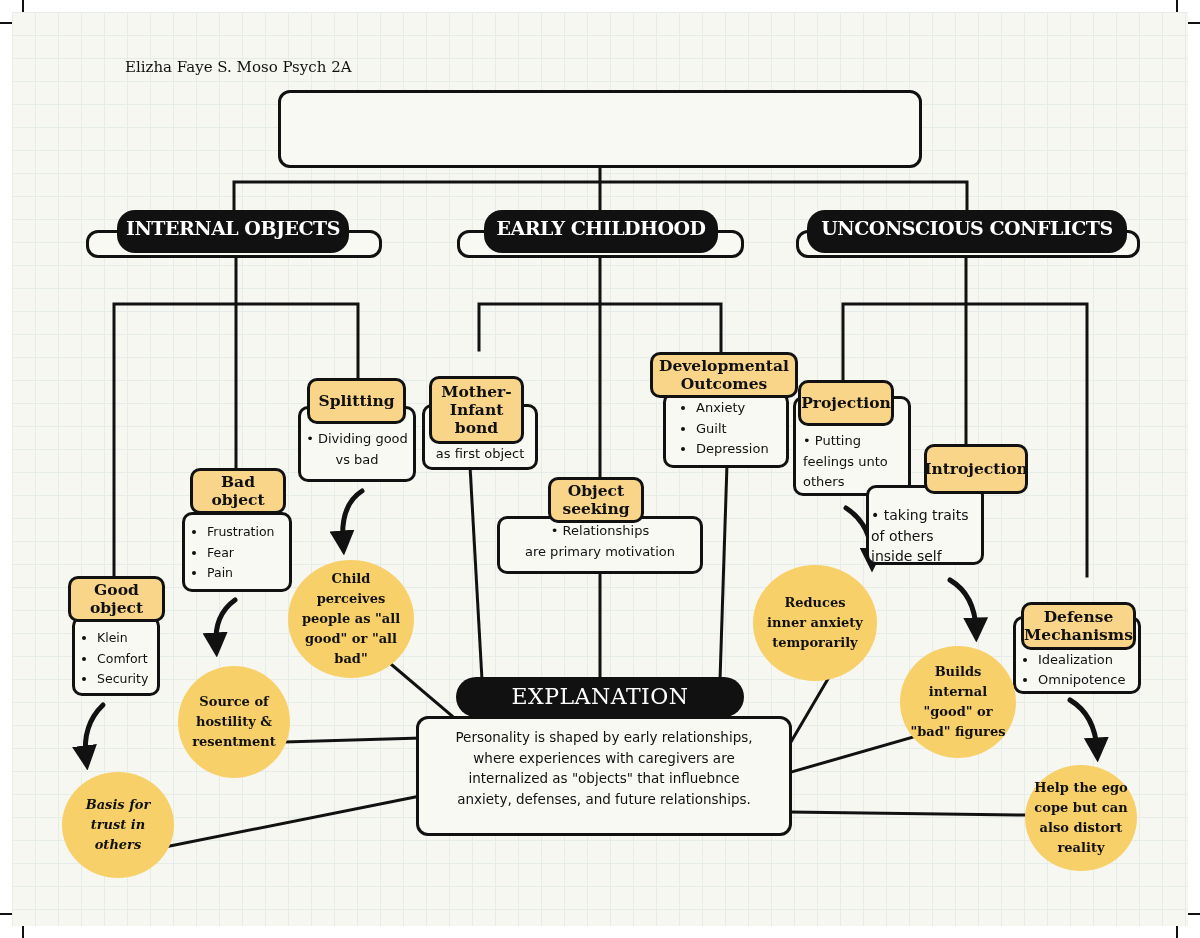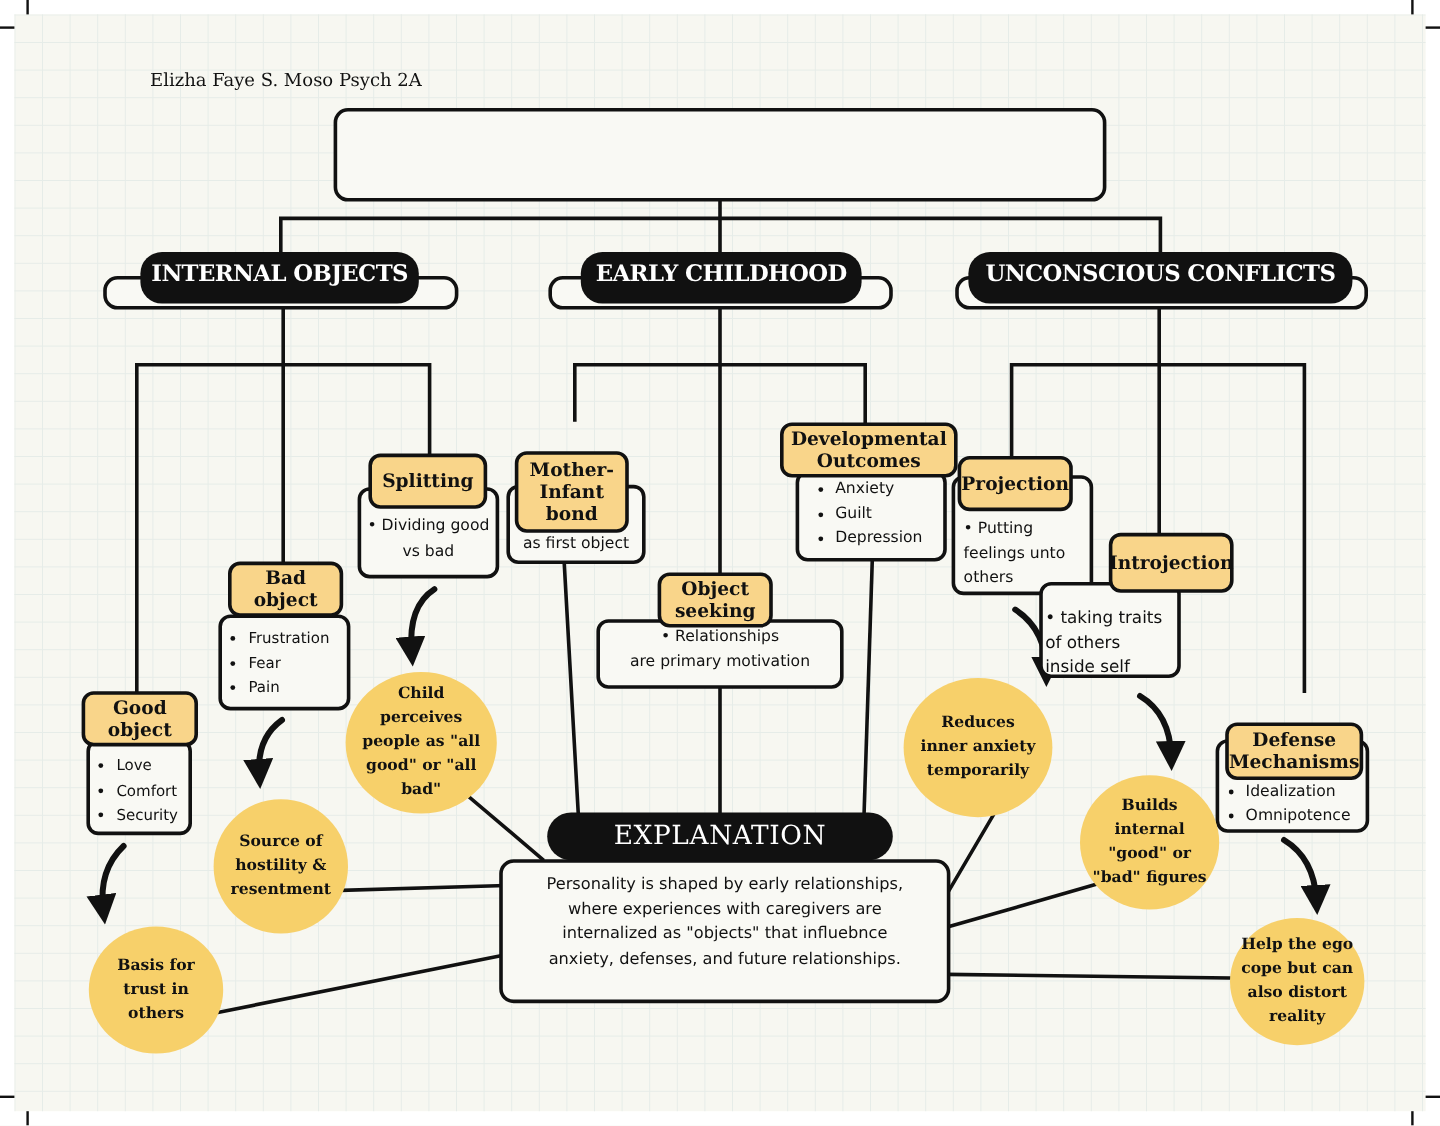--- a/index.html
+++ b/index.html
@@ -84,21 +84,21 @@
 <div class="abs cat-pill" style="left:117px;top:210px;width:232px;">INTERNAL OBJECTS</div>
 
 <div class="abs cat-under" style="left:457px;top:230px;width:287px;"></div>
 <div class="abs cat-pill" style="left:484px;top:210px;width:234px;">EARLY CHILDHOOD</div>
 
 <div class="abs cat-under" style="left:796px;top:230px;width:344px;"></div>
 <div class="abs cat-pill" style="left:807px;top:210px;width:320px;">UNCONSCIOUS CONFLICTS</div>
 
 <div class="abs wbox" style="left:72px;top:616px;width:88px;height:80px;padding-top:9px;font-size:12.5px;line-height:20.5px;">
   <ul>
-    <li>Love</li>
+    <li>Klein</li>
     <li>Comfort</li>
     <li>Security</li>
   </ul>
 </div>
 <div class="abs ybox" style="left:68px;top:576px;width:97px;height:46px;">Good object</div>
 
 <div class="abs wbox" style="left:182px;top:512px;width:110px;height:80px;padding-top:7px;font-size:12.5px;">
   <ul>
     <li>Frustration</li>
     <li>Fear</li>
@@ -139,21 +139,21 @@
 
 <div class="abs wbox" style="left:1013px;top:616px;width:128px;height:78px;padding-top:10px;font-size:13px;line-height:20.5px;">
   <ul>
     <li>Denial</li>
     <li>Idealization</li>
     <li>Omnipotence</li>
   </ul>
 </div>
 <div class="abs ybox" style="left:1021px;top:602px;width:115px;height:48px;">Defense Mechanisms</div>
 
-<div class="abs circle" style="left:74px;top:772px;width:112px;height:106px;padding:0 8px;">Basis for trust in others</div>
+<div class="abs circle" style="left:62px;top:772px;width:112px;height:106px;padding:0 8px;font-style:italic;">Basis for trust in others</div>
 <div class="abs circle" style="left:178px;top:666px;width:112px;height:112px;padding:0 12px;">Source of hostility &amp; resentment</div>
 <div class="abs circle" style="left:288px;top:560px;width:126px;height:118px;padding:0 10px;">Child perceives people as "all good" or "all bad"</div>
 <div class="abs circle" style="left:753px;top:565px;width:124px;height:116px;padding:0 14px;">Reduces inner anxiety temporarily</div>
 <div class="abs circle" style="left:900px;top:646px;width:116px;height:112px;padding:0 8px;">Builds internal "good" or "bad" figures</div>
 <div class="abs circle" style="left:1025px;top:765px;width:112px;height:106px;padding:0 6px;">Help the ego cope but can also distort reality</div>
 
 <div class="abs expl-box" style="left:416px;top:716px;width:376px;height:120px;padding-left:30px;padding-right:30px;">Personality is shaped by early relationships, where experiences with caregivers are internalized as "objects" that influebnce anxiety, defenses, and future relationships.</div>
 <div class="abs expl-pill" style="left:456px;top:677px;width:288px;">EXPLANATION</div>
 
 </body></html>

